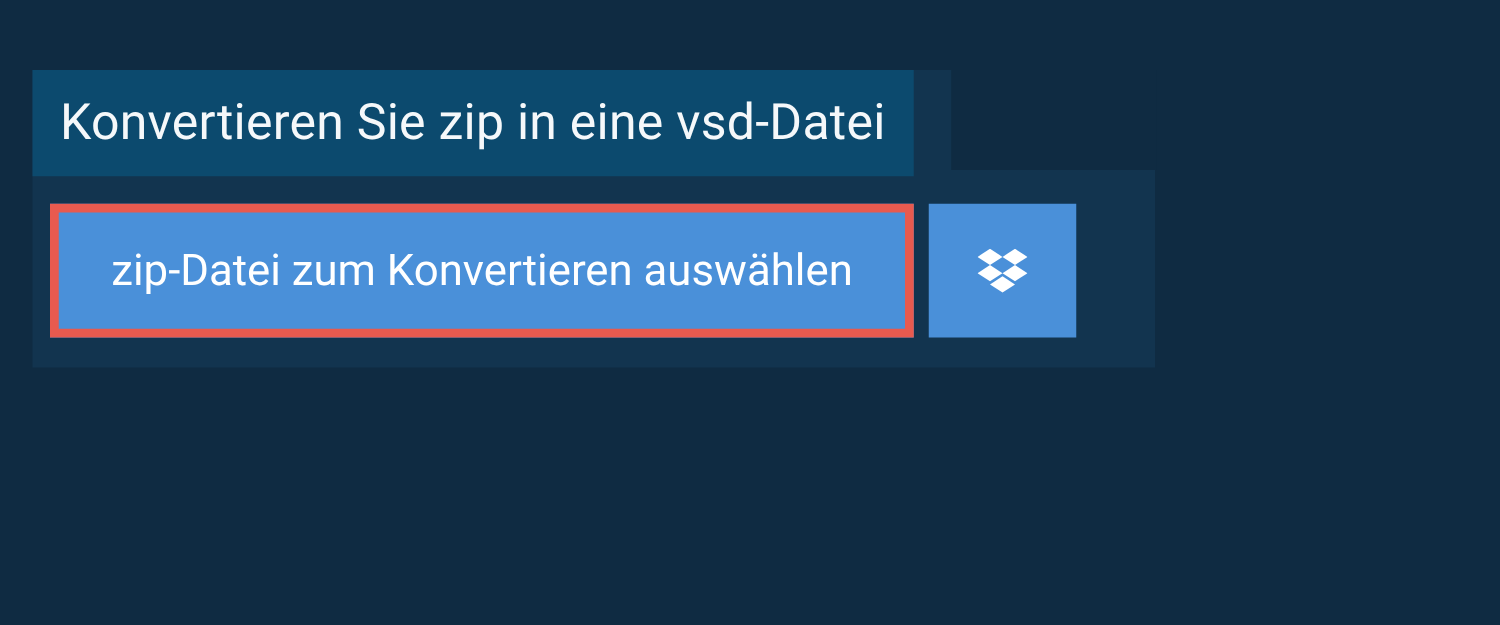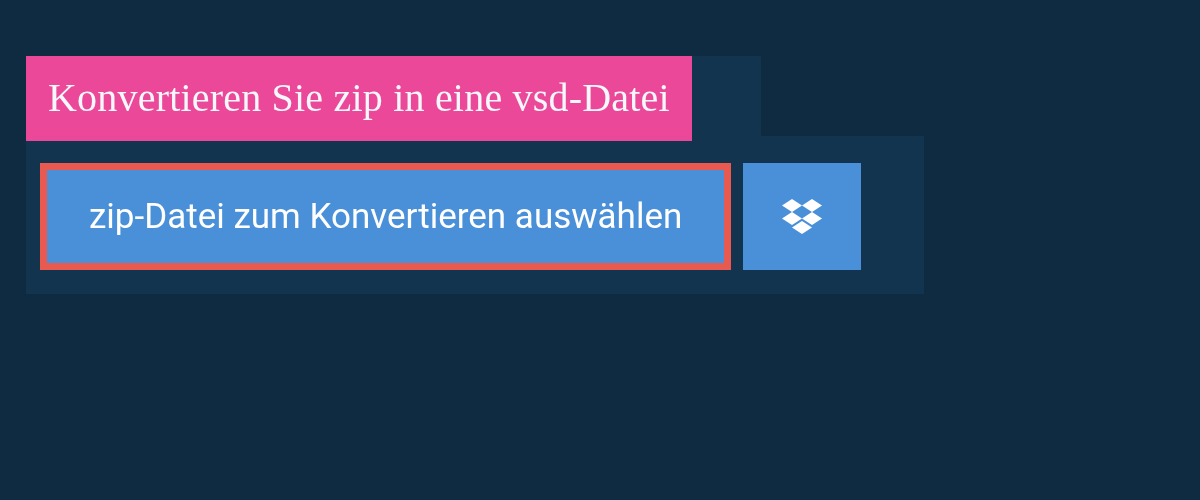--- a/index.html
+++ b/index.html
@@ -15,24 +15,23 @@
       overflow: hidden;
     }
     .panel {
       position: absolute;
       top: 56px;
       left: 26px;
       width: 898px;
       background-color: #12344f;
     }
     .title-bar {
-      background-color: #ec4899;
+      background-color: #0c4a6e;
       padding: 18px 22px 20px 22px;
       display: inline-block;
-      font-family: Liberation Serif, serif;
     }
     .title-text {
       color: #f5f8fa;
       font-size: 40px;
       font-weight: 400;
       letter-spacing: 0.2px;
     }
     .button-row {
       display: flex;
       padding: 22px 14px 24px 14px;

